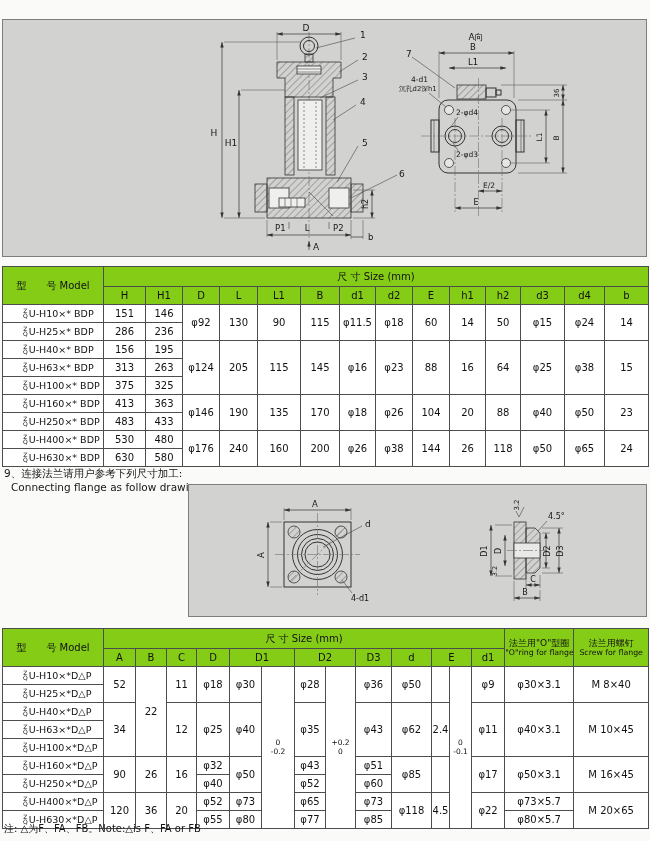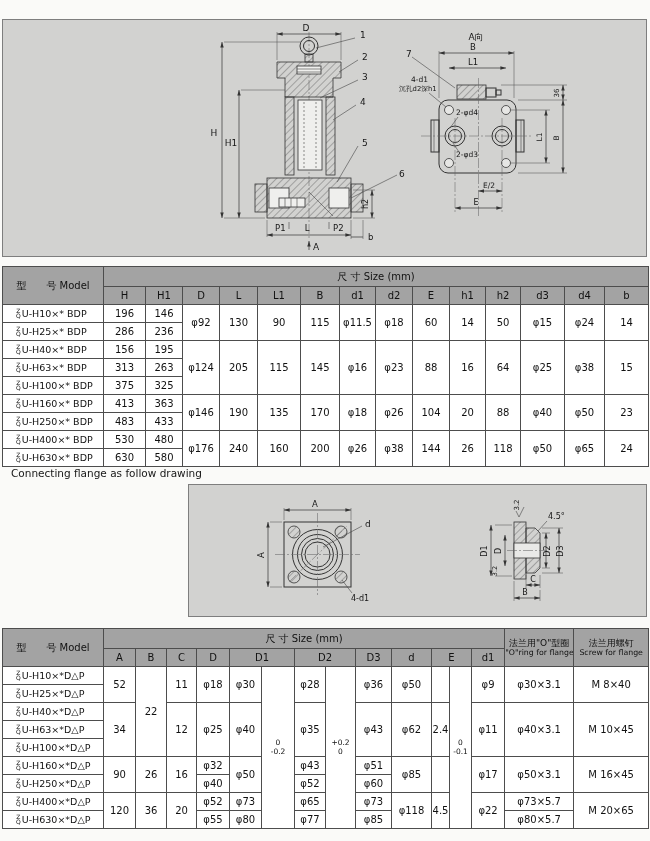--- a/index.html
+++ b/index.html
@@ -11,23 +11,23 @@
 .p1{left:2px;top:19px;width:645px;height:238px}
 .p2{left:188px;top:484px;width:459px;height:133px}
 .parts{position:absolute;left:8px;top:127px;font-size:10.5px;line-height:15.8px;white-space:nowrap}
 .t9{position:absolute;left:4px;top:466px;font-size:10.5px;line-height:14px;white-space:nowrap}
 .t9 .en{padding-left:7px}
 .note{position:absolute;left:4px;top:822px;font-size:10px;white-space:nowrap}
 table{position:absolute;border-collapse:collapse;table-layout:fixed;background:#fff;font-size:10px;color:#111}
 .t1{left:2px;top:266px;width:646px}
 .t2{left:2px;top:628px;width:646px}
 td,th{border:1px solid #4d4d4d;text-align:center;padding:0;height:17px;overflow:hidden;white-space:nowrap;font-weight:normal}
-th{background:#a3a3a3}
+th{background:#84cc16}
 .t1 thead tr:first-child th,.t2 thead tr:first-child th{height:19px}
-.model{text-align:left;padding-left:13px;font-size:9.5px}
+.model{text-align:left;padding-left:20px;font-size:9.5px}
 .pfx{display:inline-block;font-size:6px;line-height:4.8px;vertical-align:-1px;margin-right:1px;text-align:center}
 .pfx i,.tol i{display:block;font-style:normal}
 .tol{display:inline-block;font-size:7.5px;line-height:8.5px}
 .h2l span{display:block;font-size:9px;line-height:10px}
 .h2l .en{font-size:7.8px}
 svg{position:absolute;left:0;top:0}
 svg text{fill:#161616;font-family:"DejaVu Sans","Liberation Sans",sans-serif}
 .ol{stroke:#333;stroke-width:1;fill:none}
 .hf{stroke:#333;stroke-width:.8}
 .dim{stroke:#333;stroke-width:.7;fill:none}
@@ -218,21 +218,21 @@
         <th>h1</th>
         <th>h2</th>
         <th>d3</th>
         <th>d4</th>
         <th>b</th>
       </tr>
     </thead>
     <tbody>
       <tr>
         <td class="model"><span class="pfx"><i>Z</i><i>Q</i></span><span>U-H10×* BDP</span></td>
-        <td>196</td>
+        <td>151</td>
         <td>146</td>
         <td rowspan="2">φ92</td>
         <td rowspan="2">130</td>
         <td rowspan="2">90</td>
         <td rowspan="2">115</td>
         <td rowspan="2">φ11.5</td>
         <td rowspan="2">φ18</td>
         <td rowspan="2">60</td>
         <td rowspan="2">14</td>
         <td rowspan="2">50</td>
@@ -313,20 +313,21 @@
       </tr>
       <tr>
         <td class="model"><span class="pfx"><i>Z</i><i>Q</i></span><span>U-H630×* BDP</span></td>
         <td>630</td>
         <td>580</td>
       </tr>
     </tbody>
   </table>
 
   <div class="t9">
+    <div>9、连接法兰请用户参考下列尺寸加工:</div>
     <div class="en">Connecting flange as follow drawing</div>
   </div>
 
   <div class="panel p2">
     <svg width="457" height="131" viewBox="0 0 457 131">
       <defs>
         <pattern id="hB" width="5" height="5" patternUnits="userSpaceOnUse" patternTransform="rotate(45)">
           <line x1="0" y1="0" x2="0" y2="5" stroke="#6e6e6e" stroke-width="1"></line>
         </pattern>
         <marker id="arB" markerWidth="9" markerHeight="7" refX="8" refY="3.5" orient="auto-start-reverse">
@@ -524,13 +525,14 @@
         <td class="model"><span class="pfx"><i>Z</i><i>Q</i></span><span>U-H630×*D△P</span></td>
         <td>φ55</td>
         <td>φ80</td>
         <td>φ77</td>
         <td>φ85</td>
         <td>φ80×5.7</td>
       </tr>
     </tbody>
   </table>
 
+  <div class="note">注: △为F、FA、FB。Note:△is F、FA or FB</div>
 </div>
 
 </body></html>

